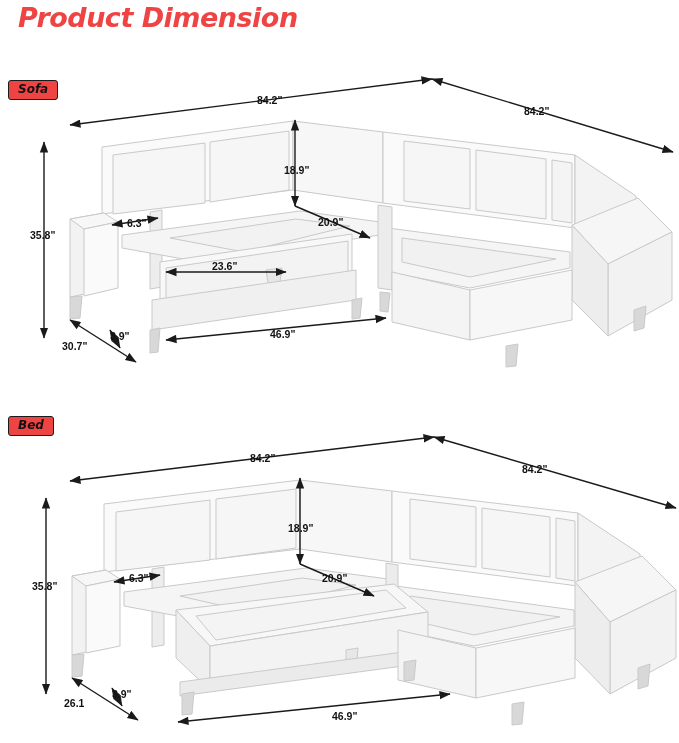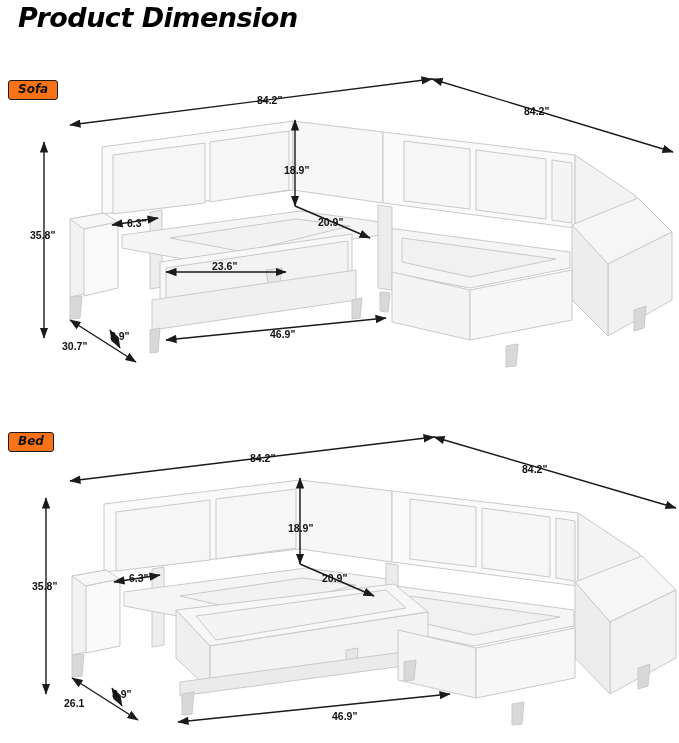--- a/index.html
+++ b/index.html
@@ -17,37 +17,37 @@
   }
   #page-title {
     position: absolute;
     left: 18px;
     top: 2px;
     font-size: 27px;
     font-weight: bold;
     font-style: italic;
     letter-spacing: -0.5px;
     font-family: "DejaVu Sans", sans-serif;
-    color: #000000;
+    color: #ef4444;
   }
   .section-badge {
     position: absolute;
-    background: #f97316;
+    background: #ef4444;
     border: 1.6px solid #1a1a1a;
     border-radius: 3px;
     font-size: 12px;
     font-weight: bold;
     font-style: italic;
     padding: 2px 9px 3px 9px;
     font-family: "DejaVu Sans", sans-serif;
     color: #111111;
     line-height: 1.1;
   }
   #badge-sofa { left: 8px; top: 80px; }
-  #badge-bed  { left: 8px; top: 432px; }
+  #badge-bed  { left: 8px; top: 416px; }
 
   .dim-label {
     position: absolute;
     font-size: 10.5px;
     font-weight: bold;
     color: #111111;
     font-family: "Liberation Sans", sans-serif;
     white-space: nowrap;
     background: transparent;
   }

